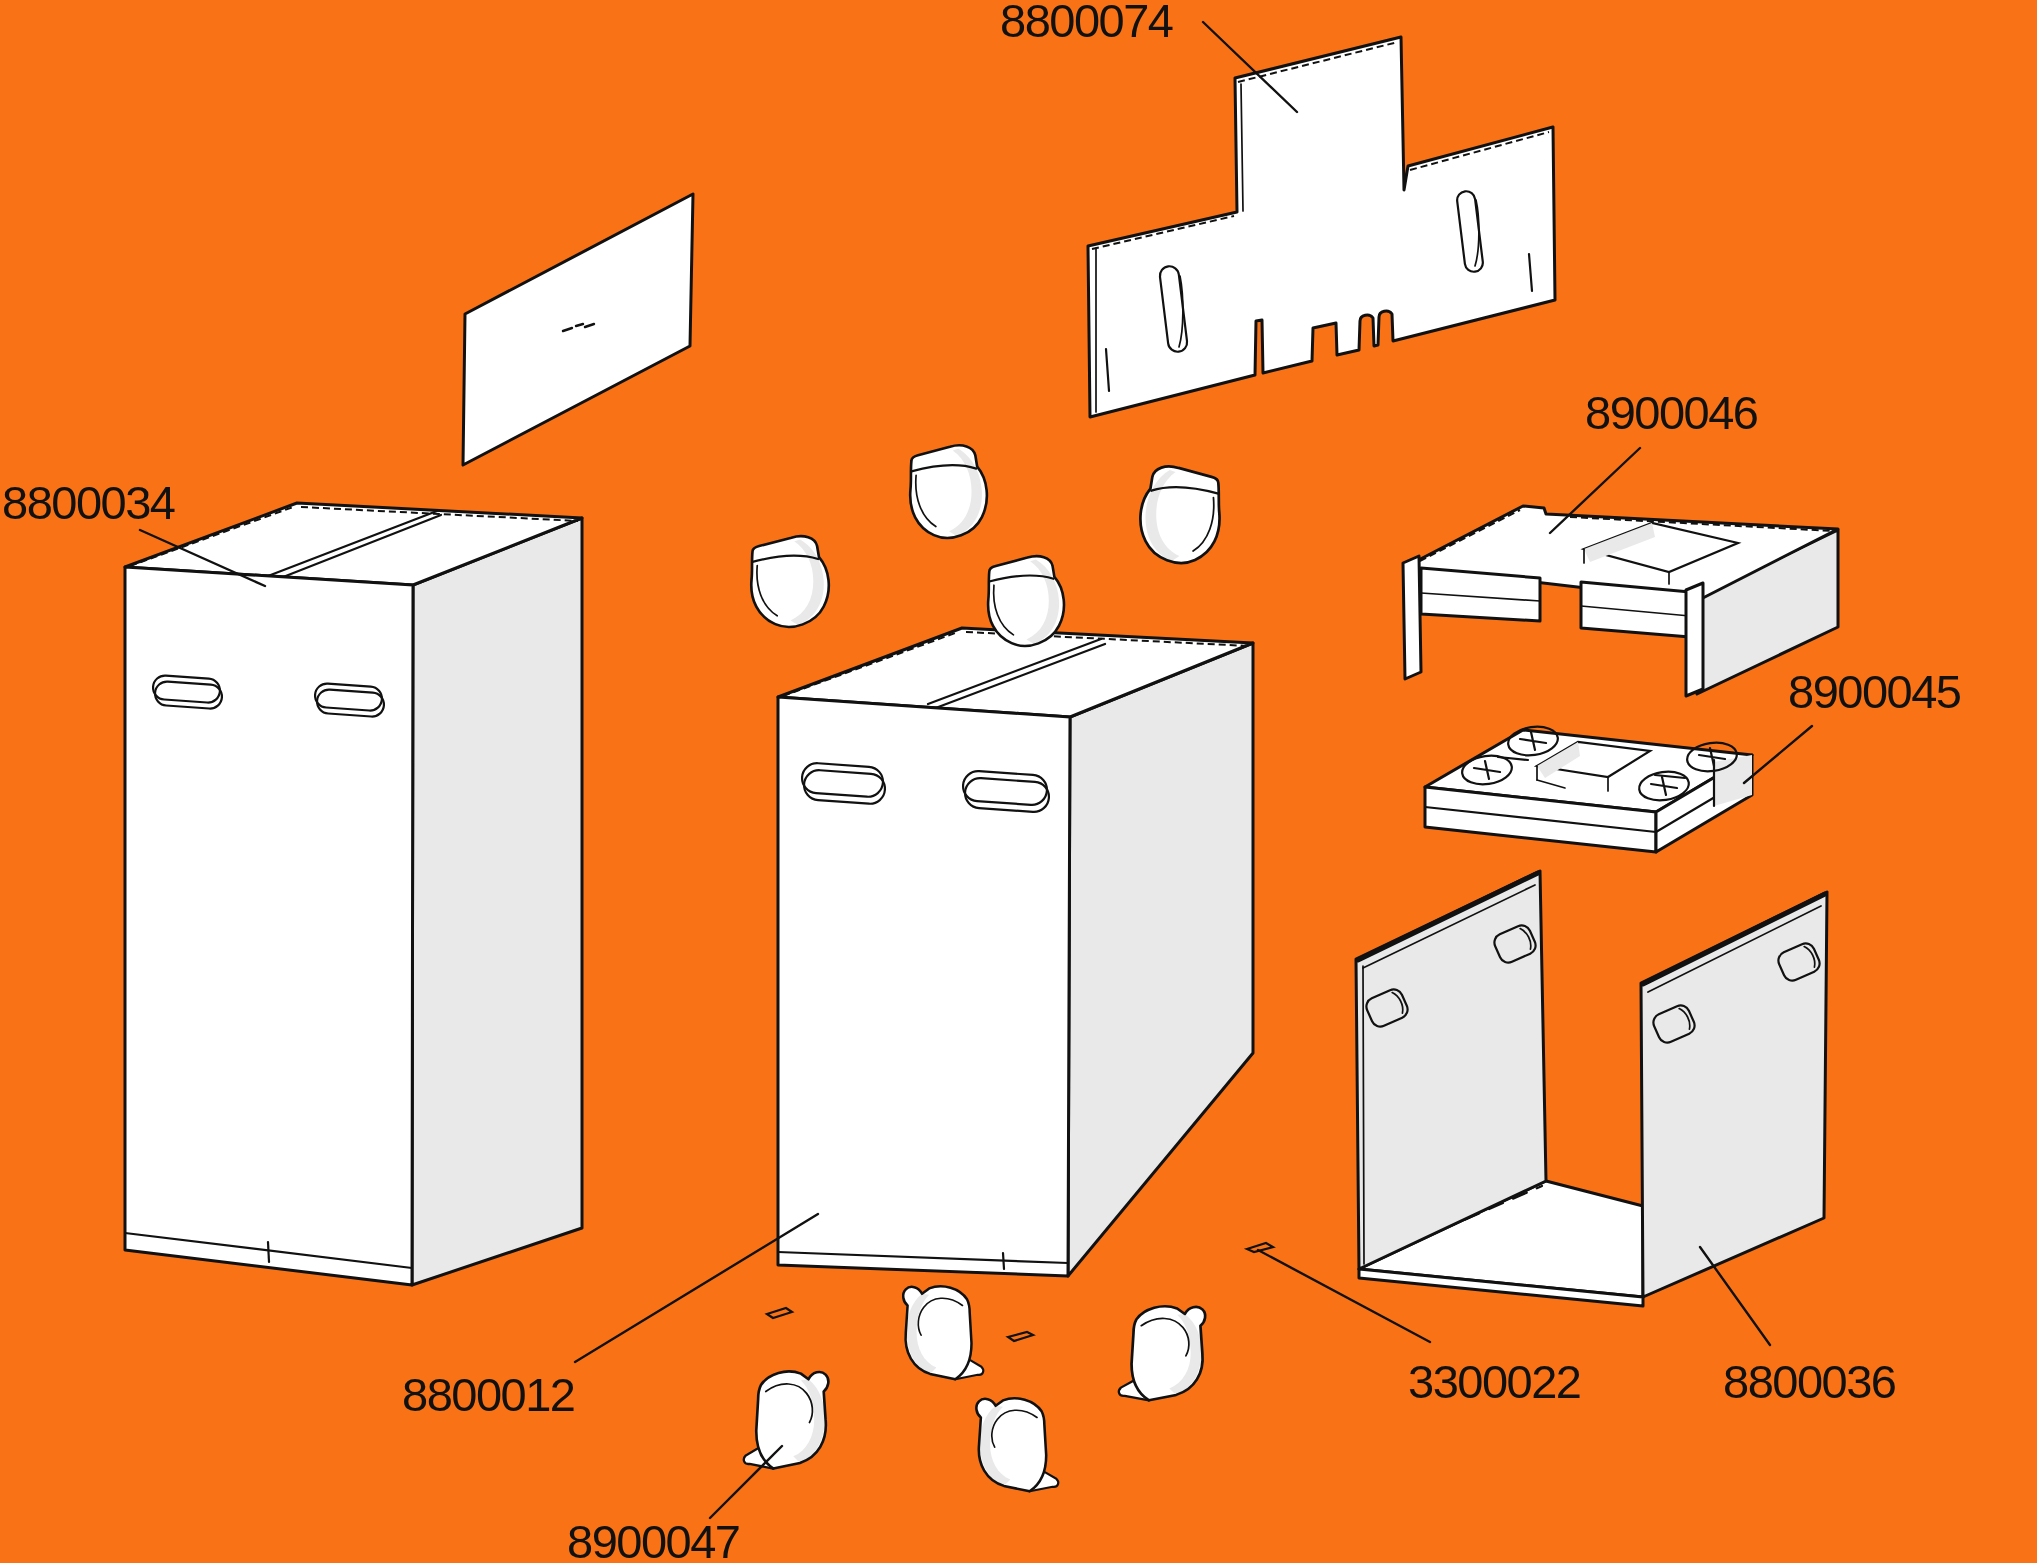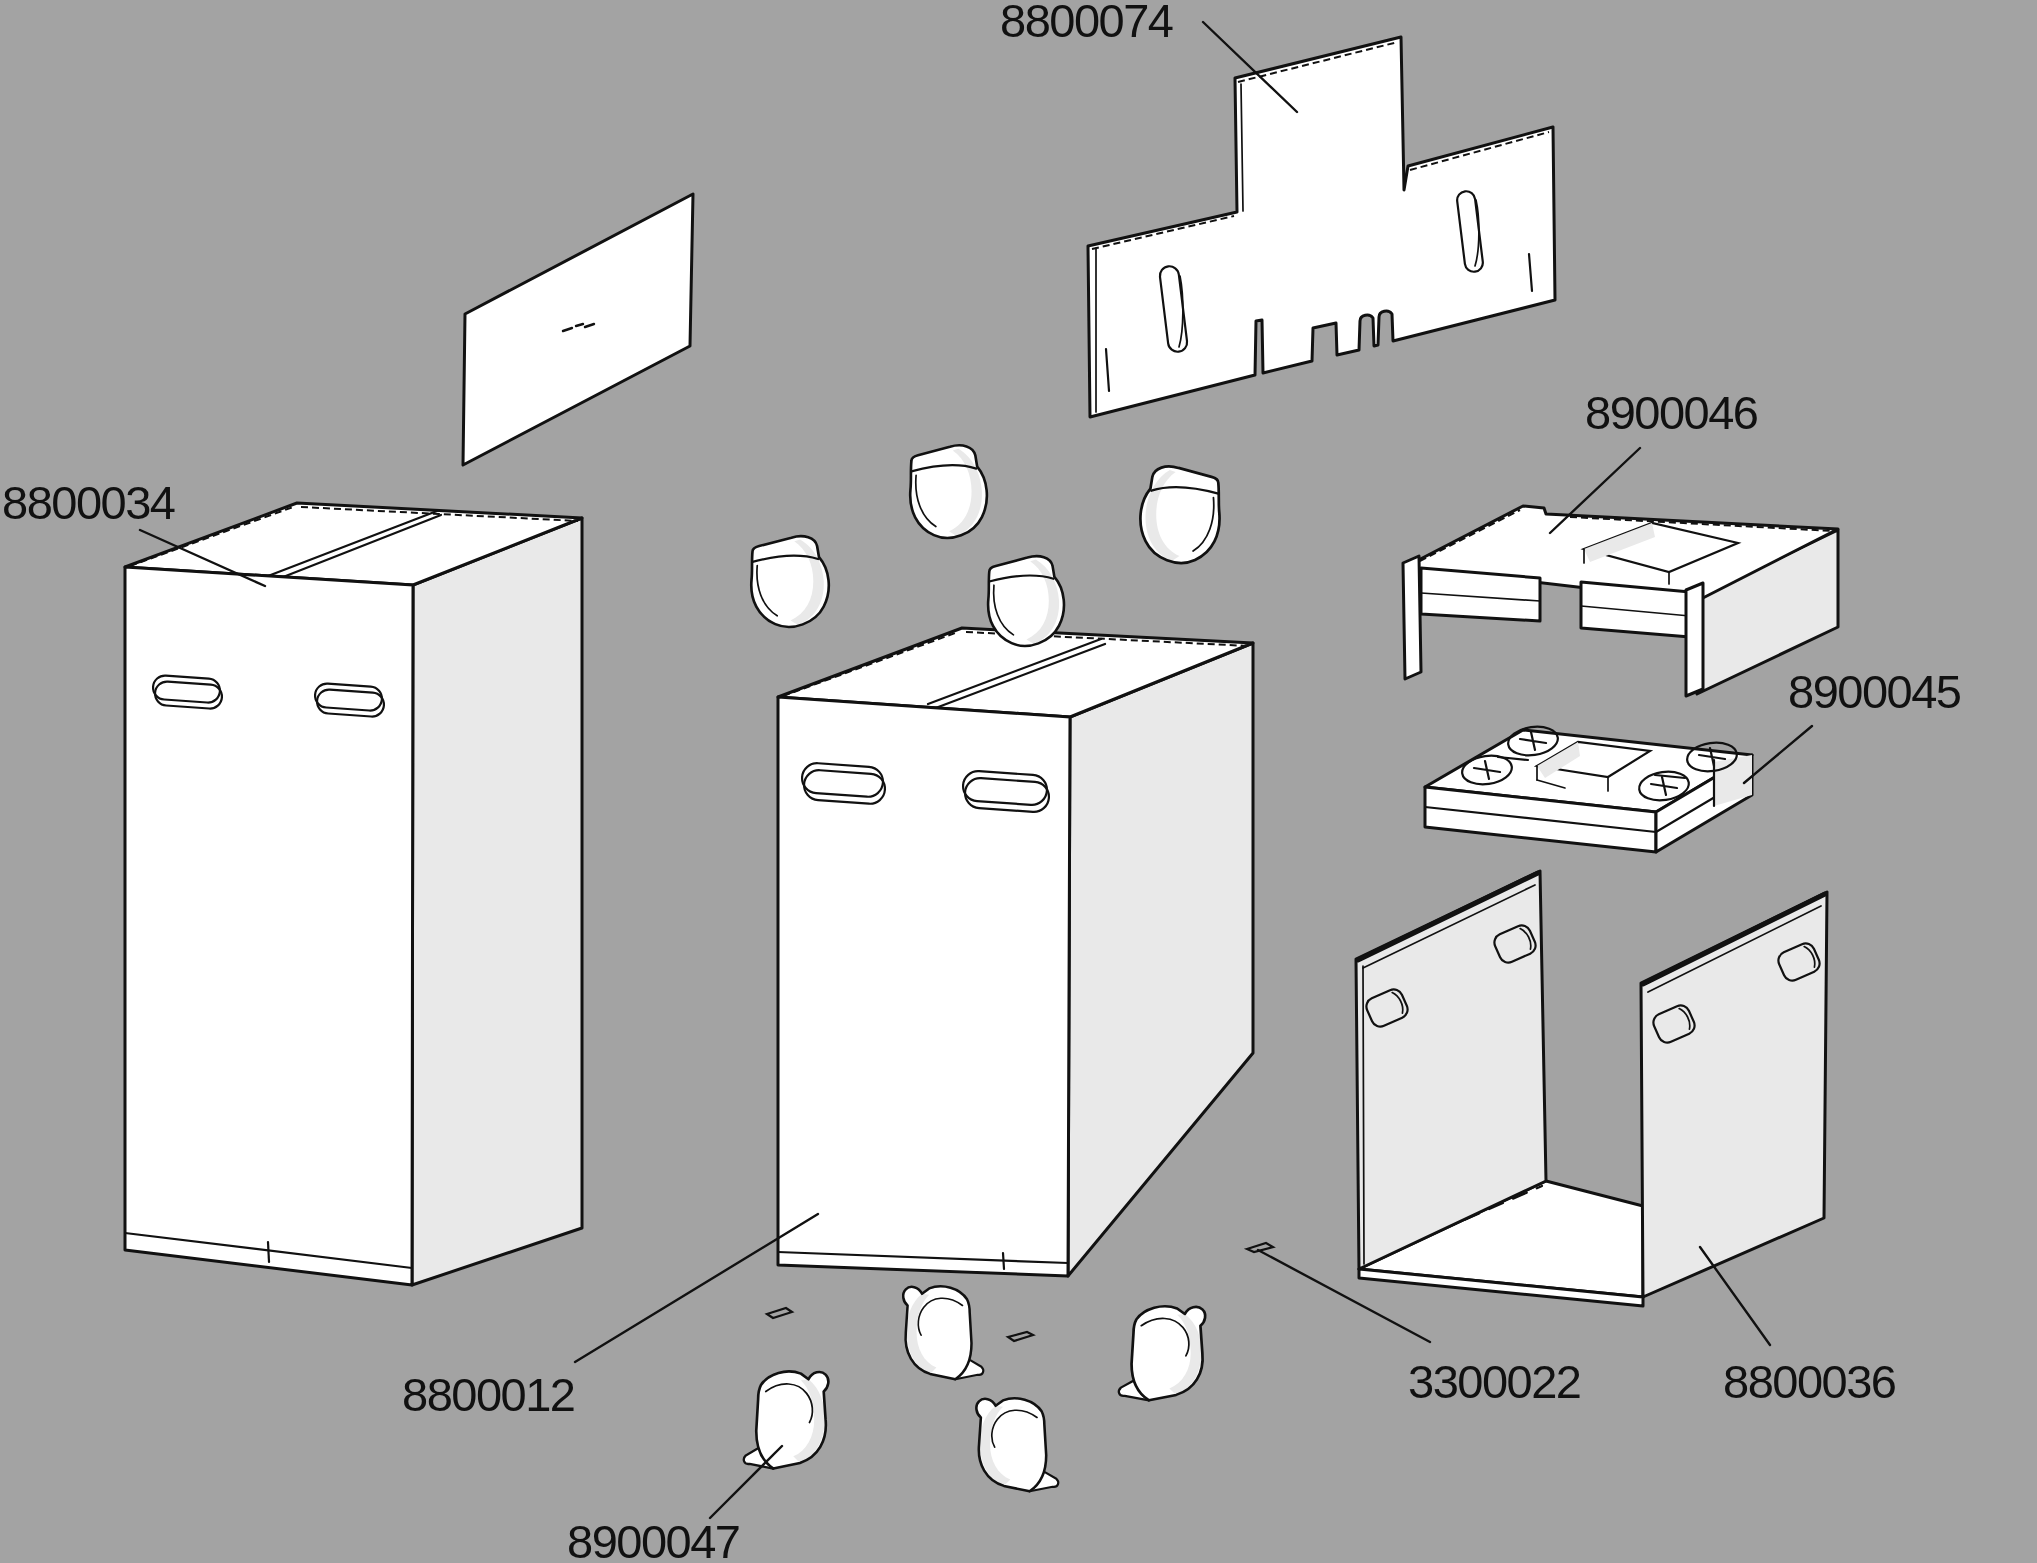--- a/index.html
+++ b/index.html
@@ -1,16 +1,16 @@
 <!DOCTYPE html>
 <html><head>
 <meta charset="utf-8">
 <style>
   html,body{margin:0;padding:0;background:#ffffff;}
-  .stage{position:relative;width:2037px;height:1563px;background:#a3a3a3;overflow:hidden;}
+  .stage{position:relative;width:2037px;height:1563px;background:#f97316;overflow:hidden;}
   svg{display:block;font-family:"Liberation Sans",sans-serif;}
   .part-label{font-size:47px;letter-spacing:-1.5px;fill:#111111;}
   .ln{stroke:#111111;fill:none;stroke-linecap:round;stroke-linejoin:round;}
   .outline{stroke:#111111;stroke-width:3;fill:#ffffff;stroke-linejoin:round;}
   .outline-shade{stroke:#111111;stroke-width:3;fill:#e9e9e9;stroke-linejoin:round;}
   .detail{stroke:#111111;stroke-width:2.2;fill:none;stroke-linecap:round;}
   .thin{stroke:#111111;stroke-width:1.7;fill:none;stroke-linecap:round;}
   .hatch{stroke:#111111;stroke-width:2;fill:none;stroke-dasharray:7 4;}
   .leader{stroke:#111111;stroke-width:2.4;fill:none;stroke-linecap:round;}
   .shade{fill:#e9e9e9;stroke:none;}

